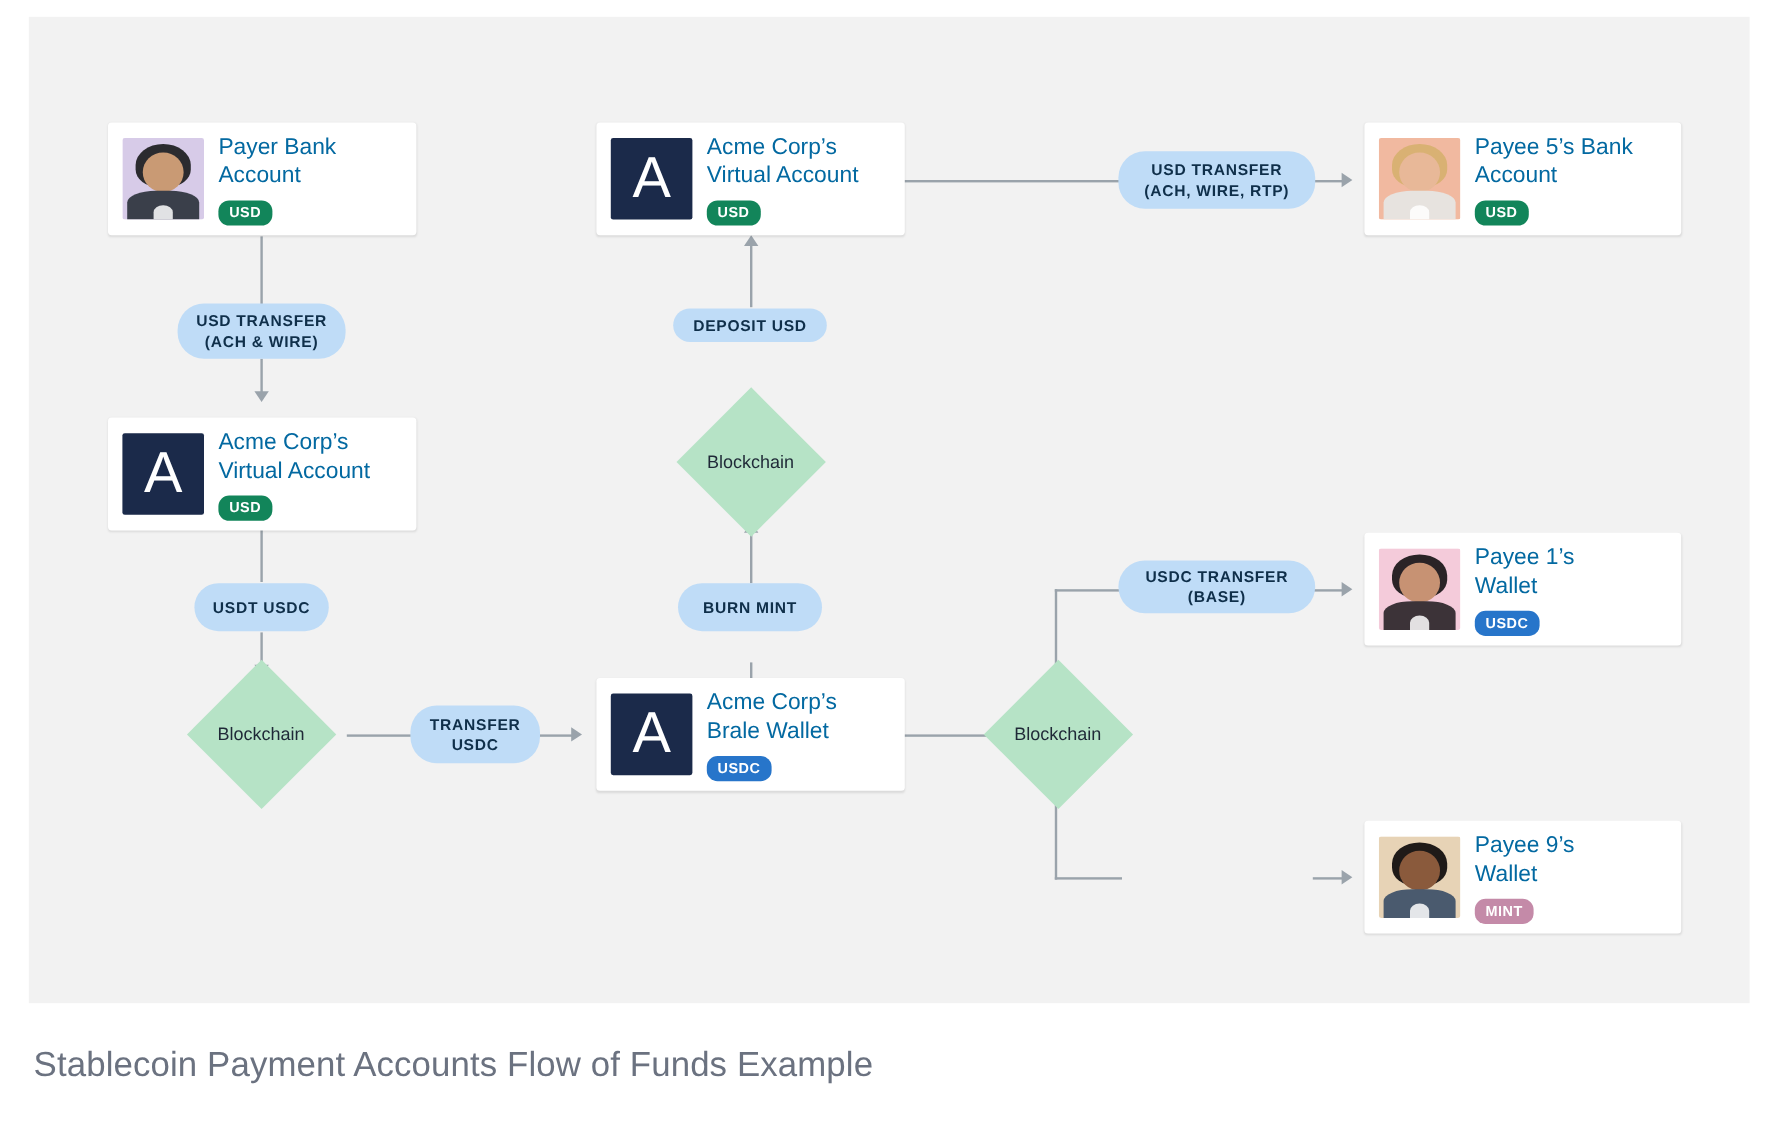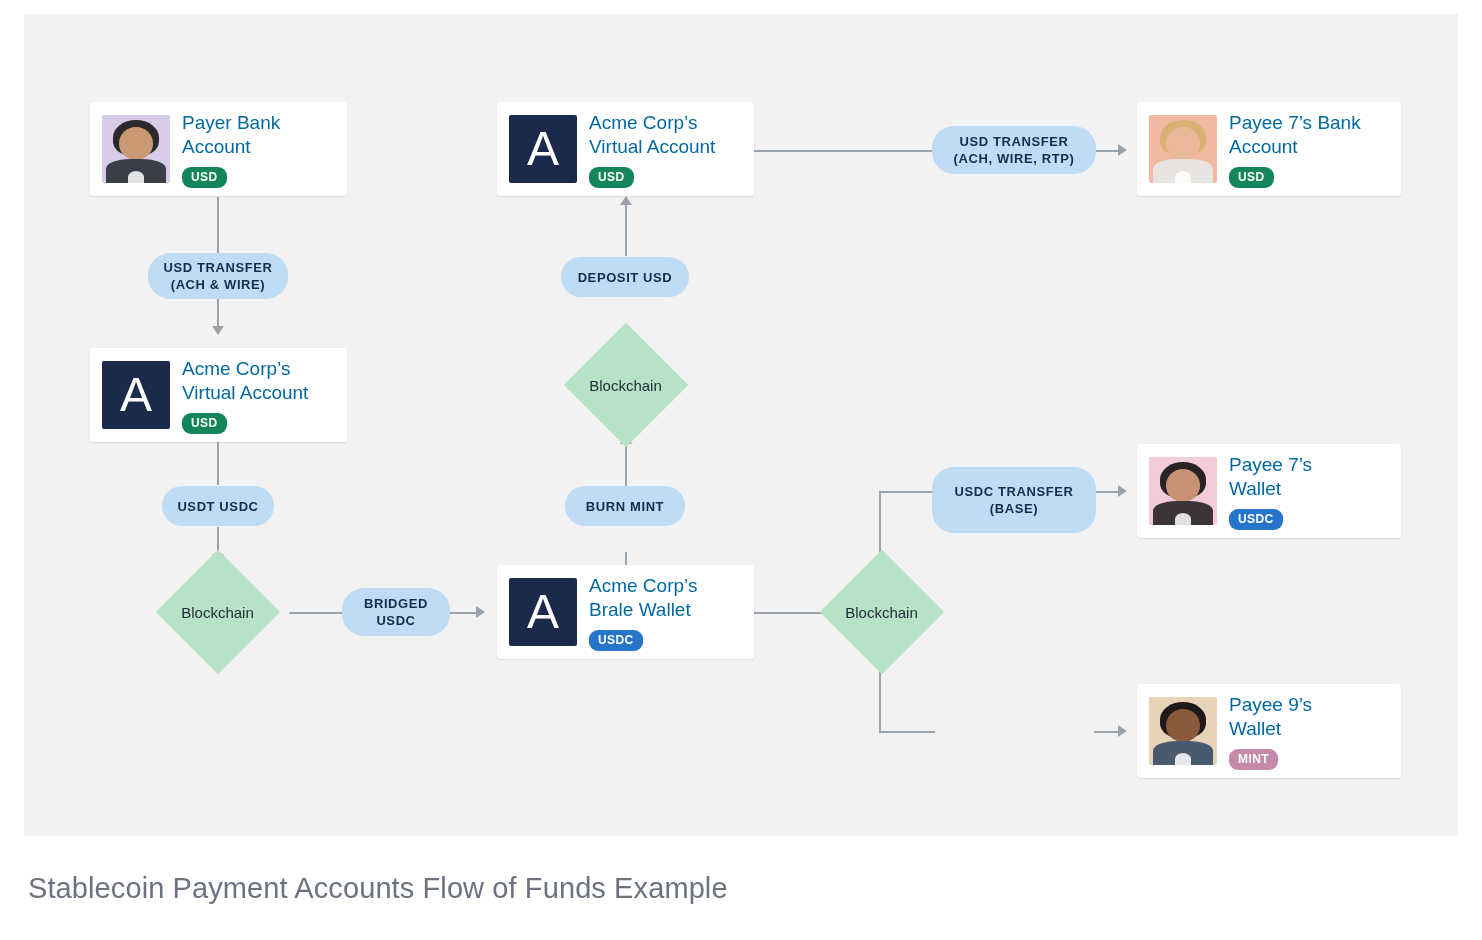--- a/index.html
+++ b/index.html
@@ -280,38 +280,38 @@
       <div class="avatar">
         <div class="face">
           <div class="bg" style="background:#f1b9a0;"></div>
           <div class="hair" style="background:#d9b173;"></div>
           <div class="head" style="background:#e8b898;"></div>
           <div class="body" style="background:#e7e3df;"></div>
           <div class="collar"></div>
         </div>
       </div>
       <div class="card-body">
-        <div class="card-title">Payee 7’s Bank
+        <div class="card-title">Payee 5’s Bank
 Account</div>
         <div class="chip chip-usd">USD</div>
       </div>
     </div>
 
     <div class="card" style="left:1113px; top:430px; width:264px; height:94px;">
       <div class="avatar">
         <div class="face">
           <div class="bg" style="background:#f4cbda;"></div>
           <div class="hair" style="background:#2a2326;"></div>
           <div class="head" style="background:#c79273;"></div>
           <div class="body" style="background:#3c3338;"></div>
           <div class="collar"></div>
         </div>
       </div>
       <div class="card-body">
-        <div class="card-title">Payee 7’s
+        <div class="card-title">Payee 1’s
 Wallet</div>
         <div class="chip chip-usdc">USDC</div>
       </div>
     </div>
 
     <div class="card" style="left:1113px; top:670px; width:264px; height:94px;">
       <div class="avatar">
         <div class="face">
           <div class="bg" style="background:#e7d3b6;"></div>
           <div class="hair" style="background:#1f1a18;"></div>
@@ -340,31 +340,31 @@
     <div class="diamond" style="left:789px; top:538px; width:137px; height:120px;">
       <div class="shape" style="width:88px; height:88px;"></div>
       <div class="dlabel">Blockchain</div>
     </div>
 
     <div class="pill" style="left:124px; top:239px; width:140px; height:46px;">USD TRANSFER
 (ACH &amp; WIRE)</div>
 
     <div class="pill" style="left:138px; top:472px; width:112px; height:40px;">USDT USDC</div>
 
-    <div class="pill" style="left:318px; top:574px; width:108px; height:48px;">BRIDGED
+    <div class="pill" style="left:318px; top:574px; width:108px; height:48px;">TRANSFER
 USDC</div>
 
     <div class="pill" style="left:541px; top:472px; width:120px; height:40px;">BURN MINT</div>
 
-    <div class="pill" style="left:537px; top:243px; width:128px; height:40px;">DEPOSIT USD</div>
+    <div class="pill" style="left:537px; top:243px; width:128px; height:28px;">DEPOSIT USD</div>
 
     <div class="pill" style="left:908px; top:112px; width:164px; height:48px;">USD TRANSFER
 (ACH, WIRE, RTP)</div>
 
-    <div class="pill" style="left:908px; top:453px; width:164px; height:66px;">USDC TRANSFER
+    <div class="pill" style="left:908px; top:453px; width:164px; height:44px;">USDC TRANSFER
 (BASE)</div>
 
 
   </div>
 
   <div id="caption">Stablecoin Payment Accounts Flow of Funds Example</div>
 
 </div>
 
 </body></html>

